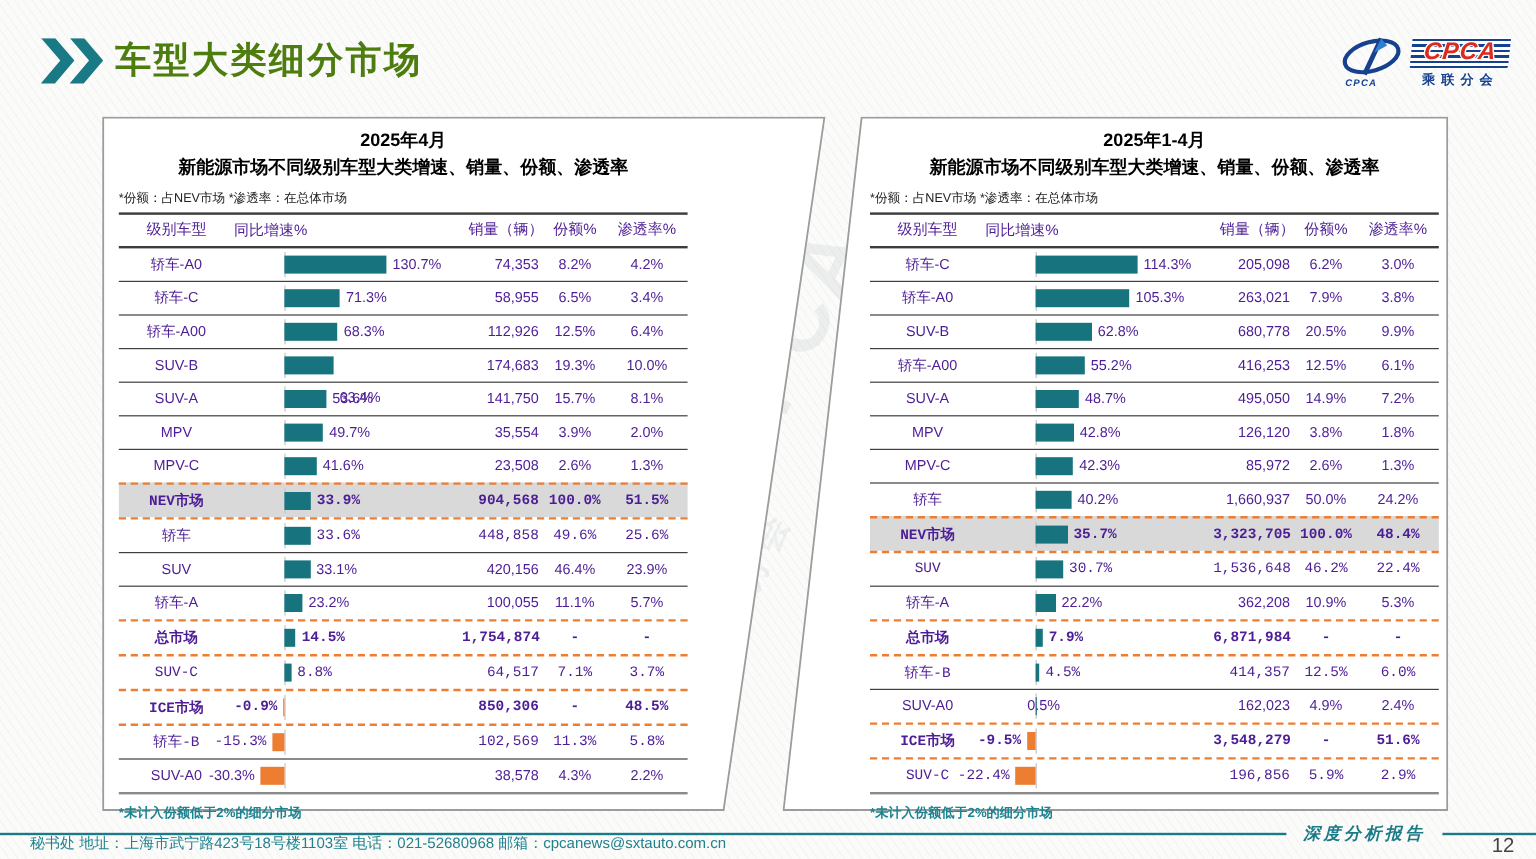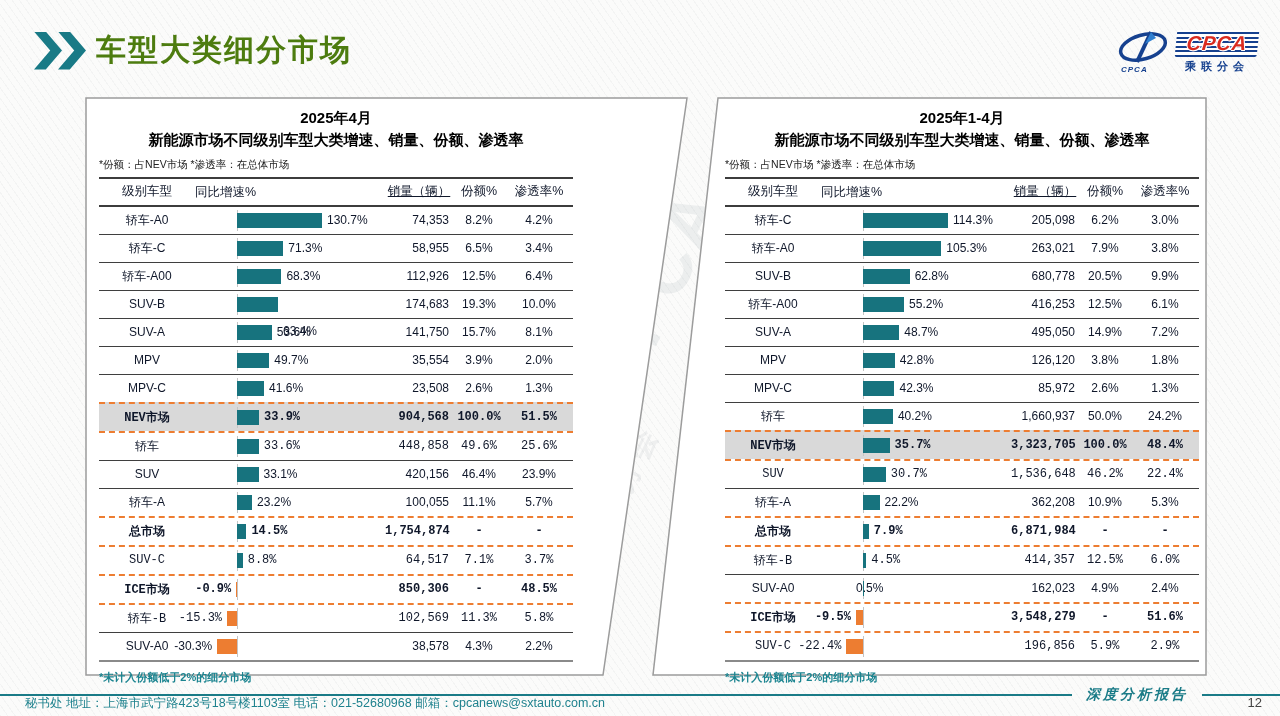--- a/index.html
+++ b/index.html
@@ -34,50 +34,50 @@
   .card{position:absolute;top:97px;height:579px;}
   .card-left{left:85px;width:603px;}
   .card-right{left:652px;width:555px;}
   .card svg.shape{position:absolute;left:0;top:0;}
   .card-content{position:absolute;top:0;width:474px;}
   .card-left .card-content{left:14px;}
   .card-right .card-content{left:73px;}
   .card-title{margin-top:10px;text-align:center;font-size:15px;font-weight:bold;color:#000;line-height:1.45;}
   .card-note{margin-top:7px;font-size:10.5px;color:#222;}
   
-  .ttable{margin-top:5px;font-size:12px;color:#0f172a;}
+  .ttable{margin-top:5px;font-size:12px;color:#4c1d95;}
   .thead{display:flex;align-items:center;height:26px;border-top:2px solid #3c3c3c;border-bottom:2px solid #3c3c3c;font-size:12.5px;}
   .trows{border-bottom:2px solid #8a8a8a;}
   .trow{display:flex;align-items:center;height:27px;border-top:1px solid #3f3f3f;}
   .trow:first-child{border-top:none;}
   .trow.dash-top{border-top:2px dashed #ed7d31;font-family:Liberation Mono, monospace;}
   .trow.nev{background:#d9d9d9;font-weight:bold;}
   .trow.total,.trow.ice{font-weight:bold;}
   .c{flex:none;}
   .c.label{width:96px;text-align:center;}
   .c.barcell{width:190px;position:relative;height:100%;}
   .c.sales{width:68px;text-align:right;padding-right:4px;box-sizing:border-box;}
   .c.share{width:52px;text-align:center;}
   .c.pen{width:68px;text-align:center;}
-  .thead .c.sales{text-align:center;padding-right:0;text-decoration:underline;}
+  .thead .c.sales{text-align:right;padding-right:0;}
   .barcell .axis{position:absolute;left:42px;top:3px;bottom:3px;width:1px;background:#c4c4c4;}
   .barcell .bar{position:absolute;top:6px;height:15px;}
   .barcell .bar.pos{background:#17737e;}
   .barcell .bar.neg{background:#ed7d31;}
   .barcell .gl{position:absolute;top:0;line-height:27px;white-space:nowrap;}
   .card-foot{margin-top:8px;font-size:11px;font-weight:bold;color:#1b8490;}
   
   .foot-rule{position:absolute;left:0;right:0;top:686px;display:flex;align-items:center;}
   .foot-rule .ln{height:2px;background:#1a7b87;}
   .foot-rule .ln.l{flex:1;}
   .foot-rule .ln.r{width:78px;}
   .report-label{margin:0 14px;font-family:"DejaVu Serif","Liberation Serif",serif;font-style:italic;font-weight:bold;
     font-size:14px;color:#1a7b87;letter-spacing:3px;}
   .addr{position:absolute;left:25px;top:695px;font-size:12.5px;color:#1f828e;}
-  .pagenum{position:absolute;right:18px;top:695px;font-size:13px;color:#444;text-align:right;}
+  .pagenum{position:absolute;right:18px;top:695px;font-size:17px;color:#444;text-align:right;}
 </style>
 </head>
 <body>
 
 <div class="slide">
 
   <div class="hdr">
     <div class="chevwrap">
       <div class="chev"></div>
       <div class="chev"></div>

